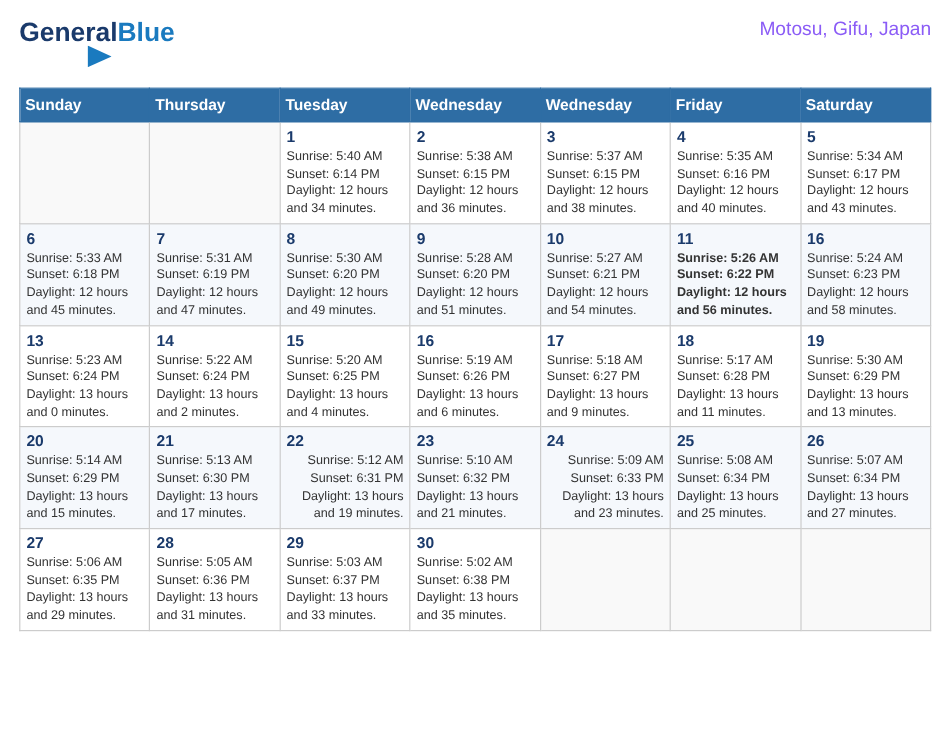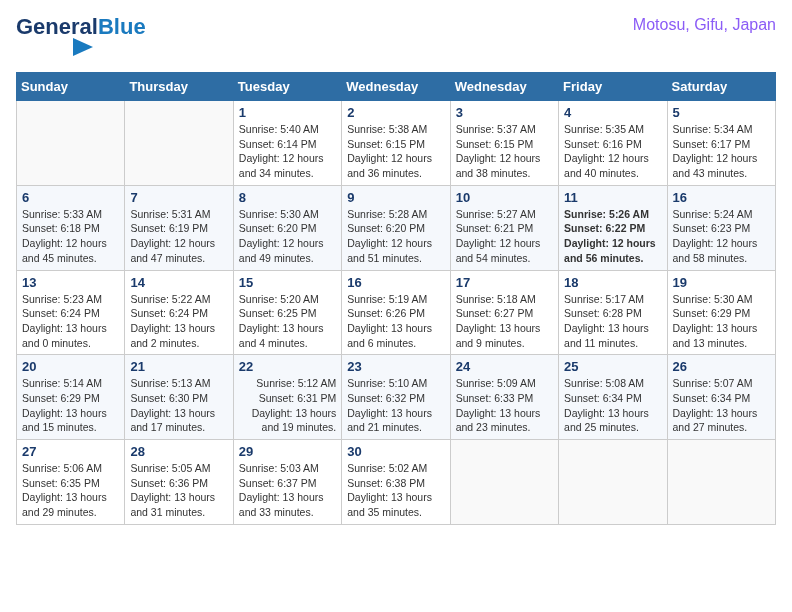--- a/index.html
+++ b/index.html
@@ -282,21 +282,21 @@
         </td>
         <td>
           <span class="day-num">23</span>
           <div class="day-detail" style="white-space: pre-line;">Sunrise: 5:10 AM
 Sunset: 6:32 PM
 Daylight: 13 hours
 and 21 minutes.</div>
         </td>
         <td>
           <span class="day-num">24</span>
-          <div class="day-detail" style="white-space: pre-line;">Sunrise: 5:09 AM
+          <div class="day-detail" style="white-space: pre-line; text-align: right;">Sunrise: 5:09 AM
 Sunset: 6:33 PM
 Daylight: 13 hours
 and 23 minutes.</div>
         </td>
         <td>
           <span class="day-num">25</span>
           <div class="day-detail" style="white-space: pre-line;">Sunrise: 5:08 AM
 Sunset: 6:34 PM
 Daylight: 13 hours
 and 25 minutes.</div>

